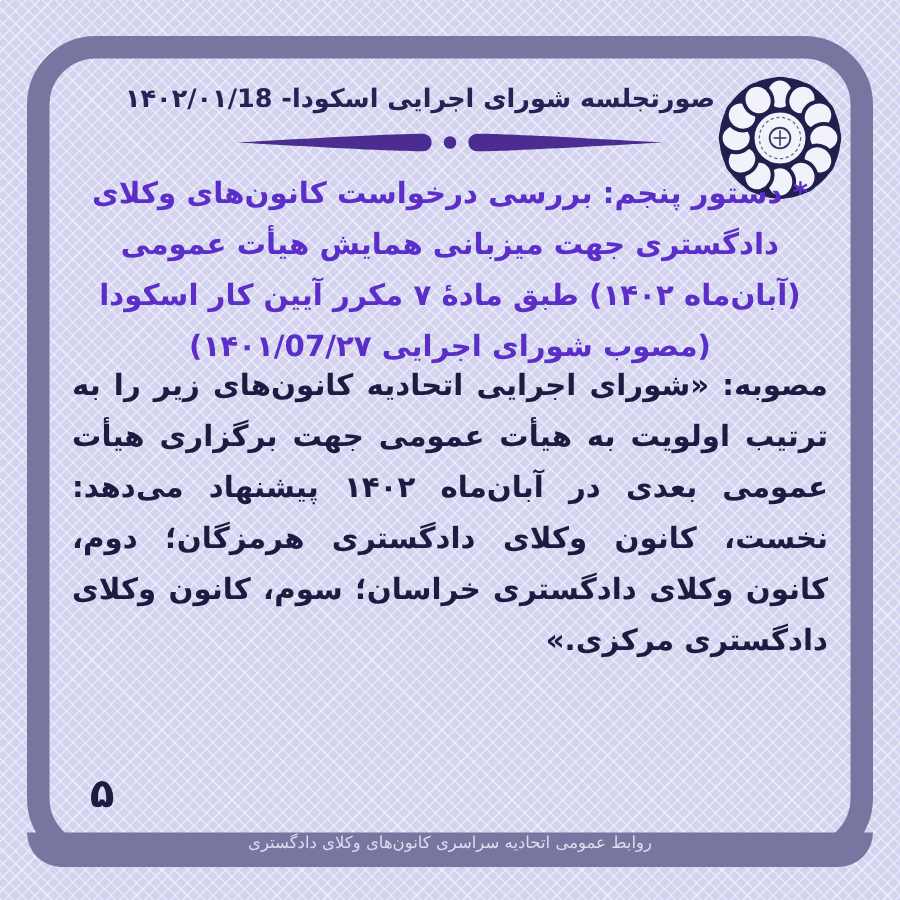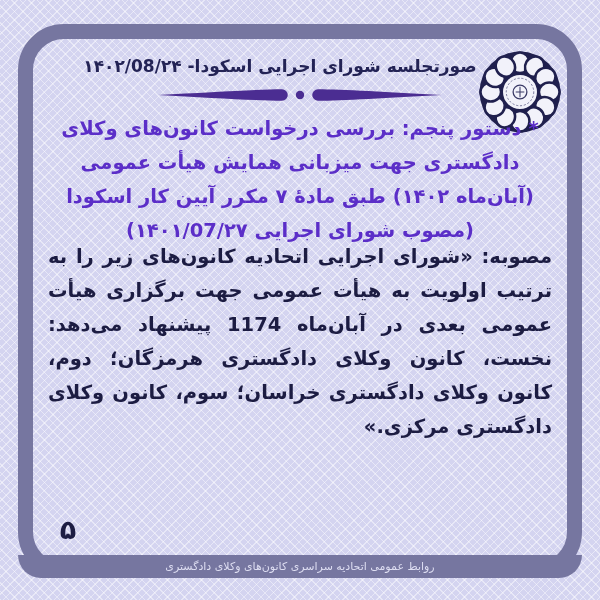--- a/index.html
+++ b/index.html
@@ -32,21 +32,21 @@
     direction:rtl;text-align:justify;
     font-size:19.5px;font-weight:bold;color:#1c1c42;line-height:34px;
   }
   .pagenum{
     position:absolute;left:48px;top:514px;width:40px;
     text-align:center;font-size:27px;font-weight:bold;color:#1c1c42;
   }
   .footer-bar{
     position:absolute;left:18px;top:555px;width:564px;height:23px;
     background:#7676a0;border-radius:0 0 40px 40px;
-    display:flex;align-items:center;justify-content:center;
+    display:flex;align-items:flex-start;justify-content:center;
   }
   .footer-bar span{
     direction:rtl;font-size:11px;color:#dedef2;letter-spacing:.5px;
   }
 </style>
 </head>
 <body>
 
 <div class="stage">
 
@@ -69,35 +69,35 @@
         <ellipse cx="50" cy="16" rx="11" ry="12" transform="rotate(300 50 50)"></ellipse>
         <ellipse cx="50" cy="16" rx="11" ry="12" transform="rotate(330 50 50)"></ellipse>
       </g>
       <circle cx="50" cy="50" r="21" fill="#f2f2fa" stroke="#20204e" stroke-width="2.5"></circle>
       <circle cx="50" cy="50" r="16" fill="none" stroke="#6a6a90" stroke-width="1" stroke-dasharray="2.5 2"></circle>
       <circle cx="50" cy="50" r="8" fill="none" stroke="#3a3a66" stroke-width="1.5"></circle>
       <path d="M45 50 h10 M50 44 v12" stroke="#3a3a66" stroke-width="1.2" fill="none"></path>
     </svg>
   </div>
 
-  <div class="title">صورتجلسه شورای اجرایی اسکودا- ۱۴۰۲/08/۲۴</div>
+  <div class="title">صورتجلسه شورای اجرایی اسکودا- ۱۴۰۲/۰۱/18</div>
 
   <div class="divider">
     <svg width="300" height="18" viewBox="0 0 300 18">
       <g fill="#4b2d92">
         <path d="M8 9 C60 6.2 110 3.2 132 3.2 A5.8 5.8 0 0 1 132 14.8 C110 14.8 60 11.8 8 9 Z"></path>
         <circle cx="150" cy="9" r="4.2"></circle>
         <path d="M292 9 C240 6.2 190 3.2 168 3.2 A5.8 5.8 0 0 0 168 14.8 C190 14.8 240 11.8 292 9 Z"></path>
       </g>
     </svg>
   </div>
 
   <div class="agenda">* دستور پنجم: بررسی درخواست کانون‌های وکلای دادگستری جهت میزبانی همایش هیأت عمومی (آبان‌ماه ۱۴۰۲) طبق مادهٔ ۷ مکرر آیین کار اسکودا (مصوب شورای اجرایی ۱۴۰۱/07/۲۷)</div>
 
-  <div class="resolution">مصوبه: «شورای اجرایی اتحادیه کانون‌های زیر را به ترتیب اولویت به هیأت عمومی جهت برگزاری هیأت عمومی بعدی در آبان‌ماه 1174 پیشنهاد می‌دهد: نخست، کانون وکلای دادگستری هرمزگان؛ دوم، کانون وکلای دادگستری خراسان؛ سوم، کانون وکلای دادگستری مرکزی.»</div>
+  <div class="resolution">مصوبه: «شورای اجرایی اتحادیه کانون‌های زیر را به ترتیب اولویت به هیأت عمومی جهت برگزاری هیأت عمومی بعدی در آبان‌ماه ۱۴۰۲ پیشنهاد می‌دهد: نخست، کانون وکلای دادگستری هرمزگان؛ دوم، کانون وکلای دادگستری خراسان؛ سوم، کانون وکلای دادگستری مرکزی.»</div>
 
   <div class="pagenum">۵</div>
 
   <div class="footer-bar">
     <span>روابط عمومی اتحادیه سراسری کانون‌های وکلای دادگستری</span>
   </div>
 
 </div>
 
 </body></html>

